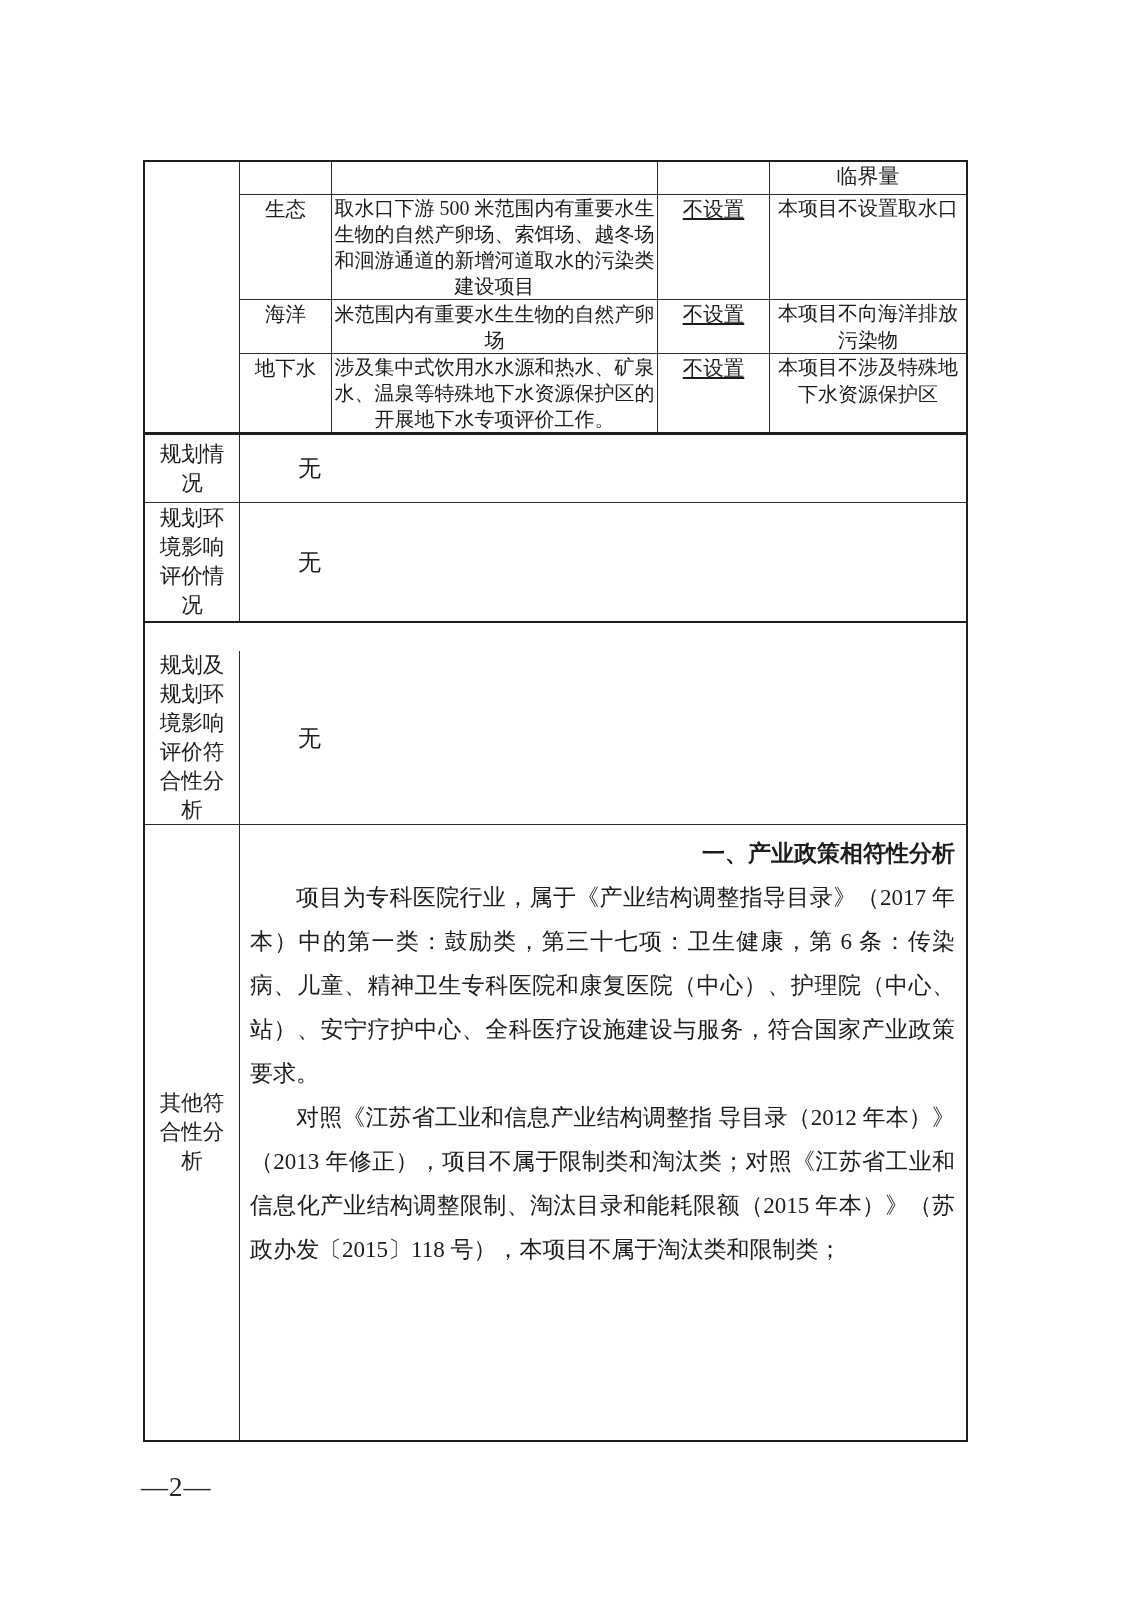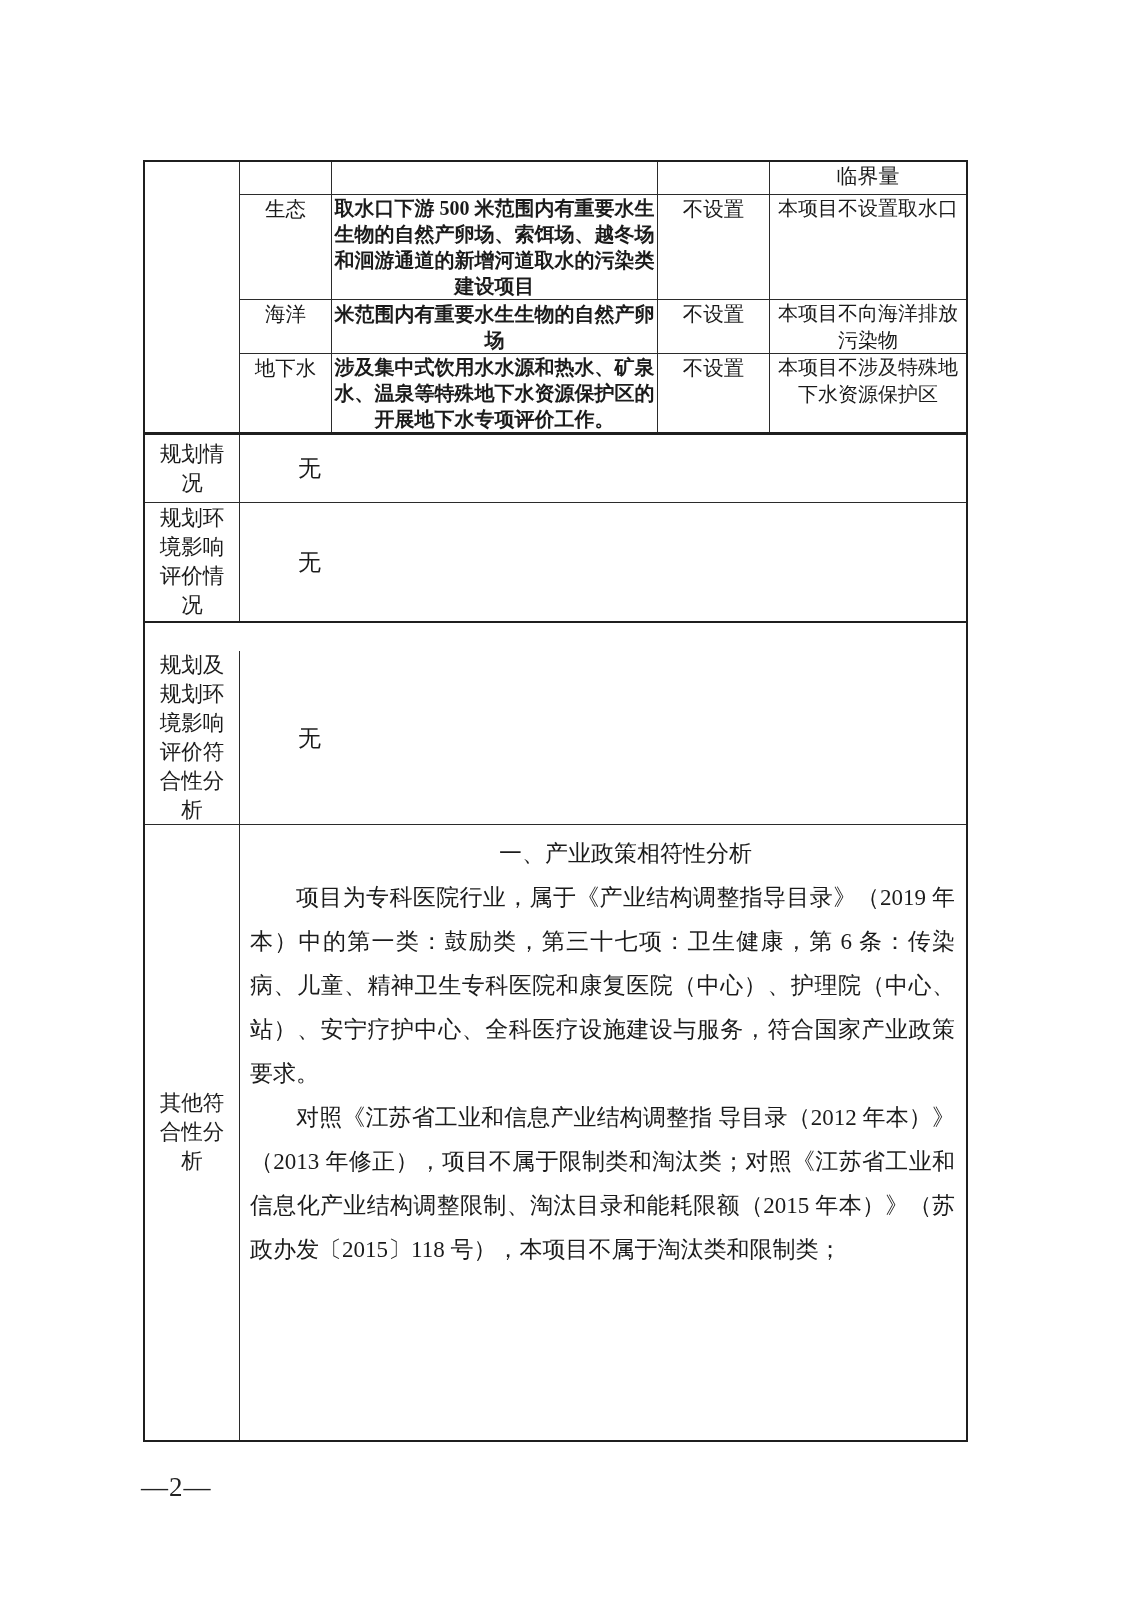--- a/index.html
+++ b/index.html
@@ -24,22 +24,22 @@
     grid-template-columns:95px 92px 326px 112px 1fr;
     grid-template-rows:33px 105px 54px 78px;
     border-bottom:3px solid #1f1f1f;
   }
   .top-block > div { border-right:1px solid #2b2b2b; border-bottom:1px solid #2b2b2b; }
   .top-block > .last-col { border-right:none; }
   .top-block > .last-row { border-bottom:none; }
   .merged-left { grid-row:1 / span 4; border-bottom:none !important; }
   .cell-center { display:flex; align-items:flex-start; justify-content:center; text-align:center; }
   .cat-cell  { font-size:20.5px; }
-  .desc-cell { font-size:20px; line-height:26px; padding:0 1px; flex-direction:column;font-weight:bold; }
-  .set-cell  { font-size:20.5px; }
+  .desc-cell { font-size:20px; line-height:26px; padding:0 1px; flex-direction:column; }
+  .set-cell  { font-size:20.5px;text-decoration:underline; }
   .concl-cell{ font-size:20px; line-height:27px; padding:0 4px; }
   .crit-cell { font-size:21px; }
   
   .simple-row {
     display:grid;
     grid-template-columns:95px 1fr;
     border-bottom:1px solid #2b2b2b;
   }
   .simple-row.thick-bottom { border-bottom:2px solid #1f1f1f; }
   .simple-row:last-of-type { border-bottom:1px solid #2b2b2b; }
@@ -63,23 +63,23 @@
     display:grid;
     grid-template-columns:95px 1fr;
     height:615px;
   }
   .analysis-cell {
     padding:7px 11px 0 10px;
     font-size:23px;
     line-height:44px;
   }
   .analysis-heading {
-    font-weight:normal;
+    font-weight:bold;
     text-indent:2em;
-    text-align:center;
+    text-align:right;
   }
   .analysis-cell p {
     text-indent:2em;
     text-align:justify;
   }
   
   .footer-page-number {
     position:absolute;
     left:141px; top:1472px;
     font-size:27px;
@@ -170,21 +170,21 @@
         <span>无</span>
       </div>
     </div>
 
     <div class="analysis-row">
       <div class="label-cell">
         <span>其他符合性分析</span>
       </div>
       <div class="analysis-cell">
         <div class="analysis-heading">一、产业政策相符性分析</div>
-        <p>项目为专科医院行业，属于《产业结构调整指导目录》（2019 年本）中的第一类：鼓励类，第三十七项：卫生健康，第 6 条：传染病、儿童、精神卫生专科医院和康复医院（中心）、护理院（中心、站）、安宁疗护中心、全科医疗设施建设与服务，符合国家产业政策要求。</p>
+        <p>项目为专科医院行业，属于《产业结构调整指导目录》（2017 年本）中的第一类：鼓励类，第三十七项：卫生健康，第 6 条：传染病、儿童、精神卫生专科医院和康复医院（中心）、护理院（中心、站）、安宁疗护中心、全科医疗设施建设与服务，符合国家产业政策要求。</p>
         <p>对照《江苏省工业和信息产业结构调整指 导目录（2012 年本）》（2013 年修正），项目不属于限制类和淘汰类；对照《江苏省工业和信息化产业结构调整限制、淘汰目录和能耗限额（2015 年本）》（苏政办发〔2015〕118 号），本项目不属于淘汰类和限制类；</p>
       </div>
     </div>
 
   </div>
 
   <div class="footer-page-number">—2—</div>
 
 </div>
 

